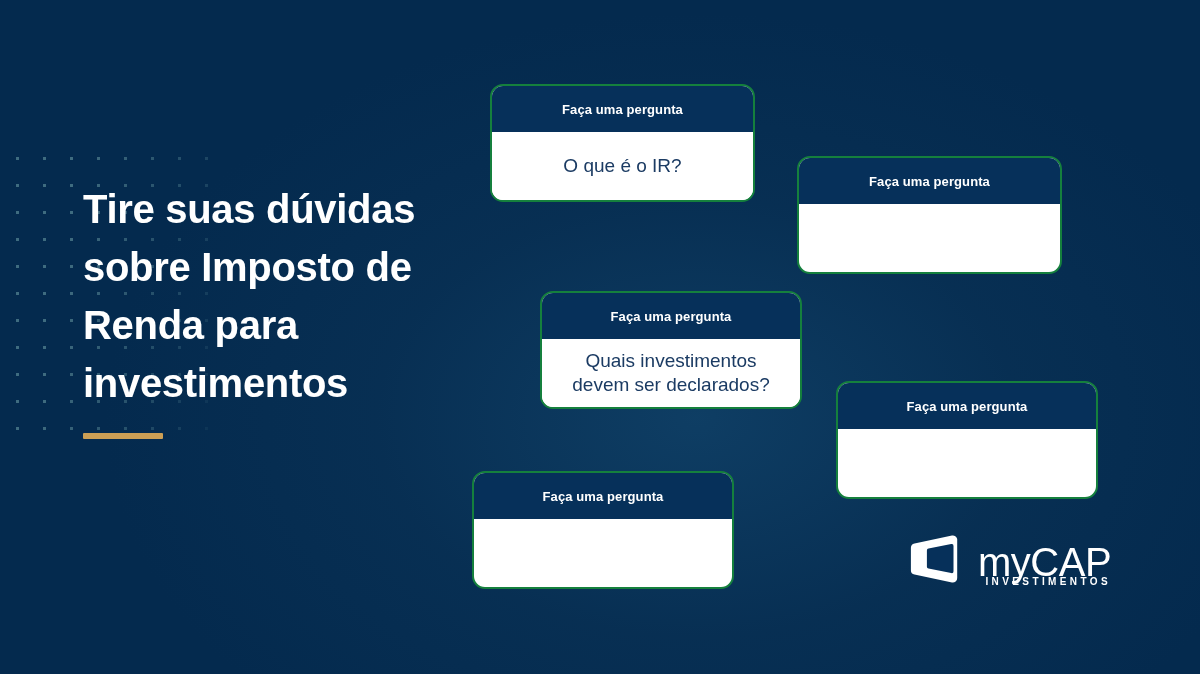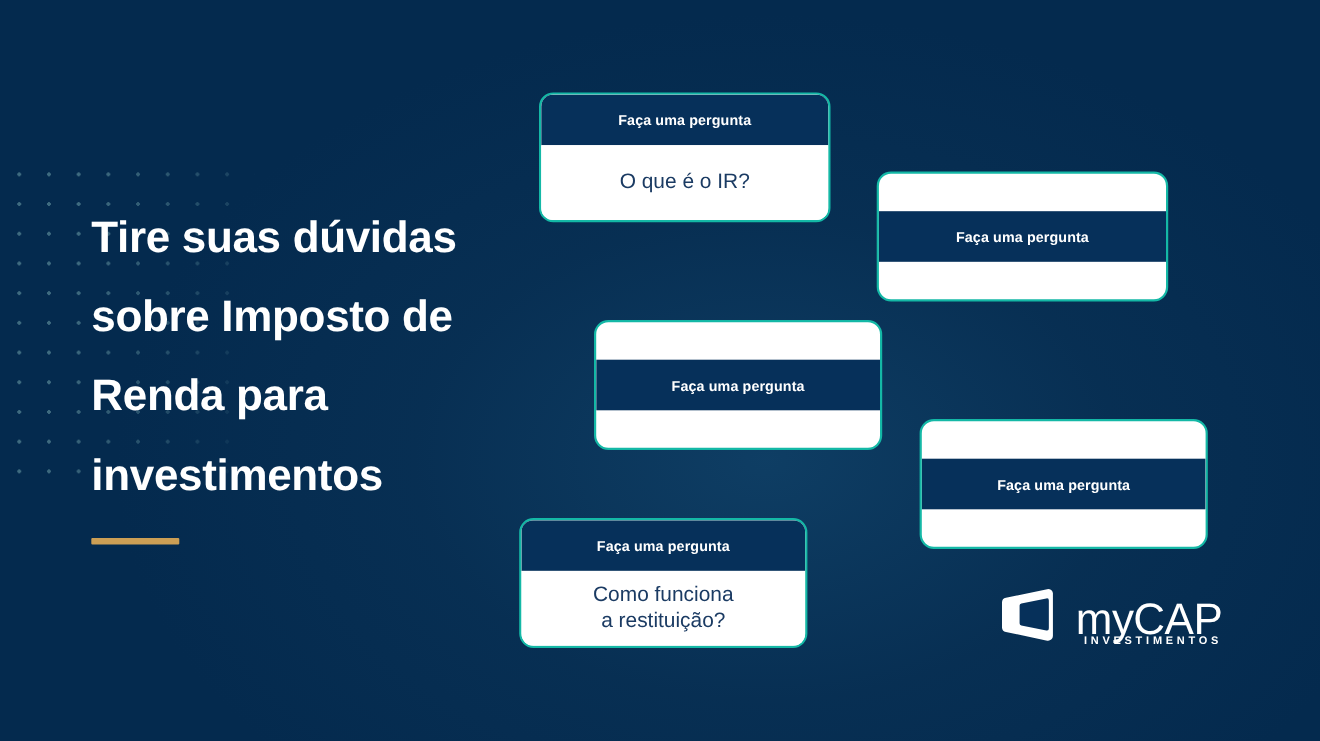--- a/index.html
+++ b/index.html
@@ -53,41 +53,40 @@
   
   #headline-block {
     position:absolute;
     left:83px; top:180px;
     width:400px;
   }
   #headline {
     color:#ffffff;
     font-size:40px;
     font-weight:bold;
-    line-height:72px;
+    line-height:58px;
     letter-spacing:-0.3px;
     white-space:pre-line;
   }
   #headline-rule {
     margin-top:21px;
     width:80px; height:6px;
     background:#cc9f55;
     border-radius:1px;
   }
 
   
   .card {
     position:absolute;
-    border:2px solid #14b8a6;
+    border:2px solid #15803d;
     border-radius:13px;
     background:#ffffff;
     overflow:hidden;
     display:flex;
     flex-direction:column;
-    justify-content:center;
   }
   .card-header {
     background:#06305a;
     color:#ffffff;
     font-size:13px;
     font-weight:bold;
     text-align:center;
     letter-spacing:0.1px;
     display:flex;
     align-items:center;
@@ -160,30 +159,30 @@
     <div class="card-header" style="height: 46px;">Faça uma pergunta</div>
     <div class="card-body">O que é o IR?</div>
   </div>
 
   <div class="card" style="left: 797px; top: 156px; width: 265px; height: 118px;">
     <div class="card-header" style="height: 46px;">Faça uma pergunta</div>
   </div>
 
   <div class="card" style="left: 540px; top: 291px; width: 262px; height: 118px;">
     <div class="card-header" style="height: 46px;">Faça uma pergunta</div>
+    <div class="card-body">Quais investimentos
+devem ser declarados?</div>
   </div>
 
   <div class="card" style="left: 836px; top: 381px; width: 262px; height: 118px;">
     <div class="card-header" style="height: 46px;">Faça uma pergunta</div>
   </div>
 
   <div class="card" style="left: 472px; top: 471px; width: 262px; height: 118px;">
     <div class="card-header" style="height: 46px;">Faça uma pergunta</div>
-    <div class="card-body">Como funciona
-a restituição?</div>
   </div>
 
   <div id="logo">
     <span id="logo-mark">
       <svg width="54" height="50" viewBox="0 0 54 50" aria-hidden="true">
         <path d="M6.5 9.5 L44 1.6 a4.4 4.4 0 0 1 5.2 3.4 l0 39 a4.4 4.4 0 0 1 -5.2 4.4 L6.5 40.5 a4.4 4.4 0 0 1 -3.6 -4.3 L2.9 13.8 A4.4 4.4 0 0 1 6.5 9.5 Z" fill="#ffffff"></path>
         <path d="M20.5 14.6 L43.2 10.0 a1.9 1.9 0 0 1 2.3 1.9 l0 25.3 a1.9 1.9 0 0 1 -2.3 1.9 L20.5 34.6 a1.9 1.9 0 0 1 -1.6 -1.9 l0 -16.2 a1.9 1.9 0 0 1 1.6 -1.9 Z" fill="#06305a"></path>
       </svg>
     </span>
     <span id="logo-text">

